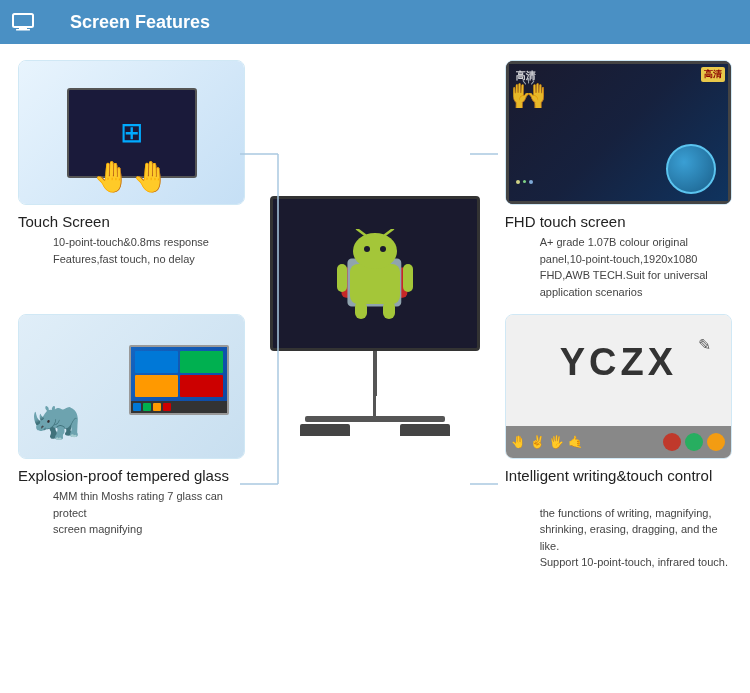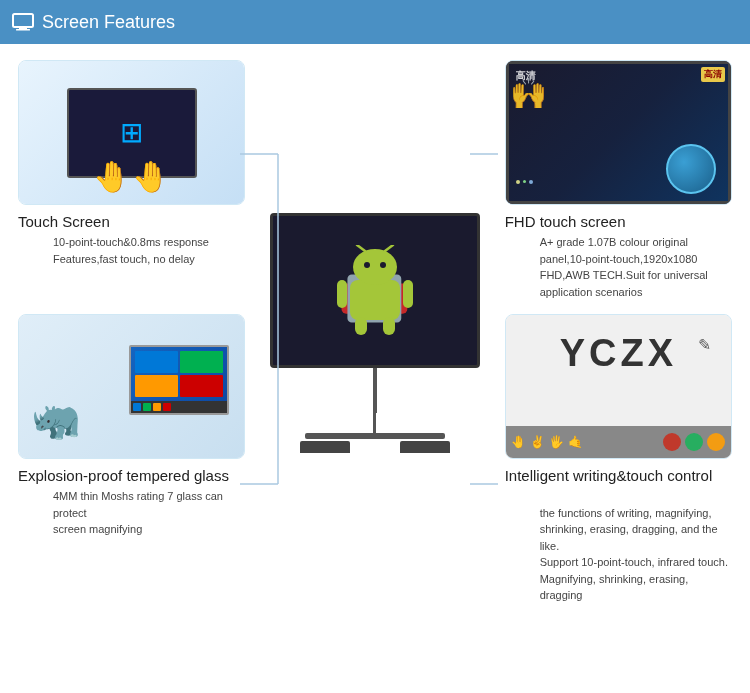--- a/index.html
+++ b/index.html
@@ -20,21 +20,22 @@
     }
     .header-icon {
       width: 22px;
       height: 18px;
       margin-right: 8px;
       flex-shrink: 0;
     }
     .header-title {
       color: #fff;
       font-size: 18px;
-      font-weight: normal;
+      font-weight: bold;
+      margin-left: 28px;
     }
 
     
     .content {
       padding: 10px 10px 6px 10px;
       background: #fff;
     }
 
     
     .grid {
@@ -233,21 +234,21 @@
       justify-content: flex-start;
       padding: 8px;
       position: relative;
     }
     .writing-text {
       font-size: 38px;
       font-weight: bold;
       font-family: 'Comic Sans MS', cursive, sans-serif;
       color: #333;
       letter-spacing: 4px;
-      margin-top: 9px;
+      margin-top: 18px;
     }
     .writing-pen {
       position: absolute;
       right: 20px;
       top: 20px;
       font-size: 16px;
       color: #555;
       transform: rotate(45deg);
     }
     .control-bar {
@@ -471,19 +472,18 @@
               <div class="ctrl-circle3"></div>
             </div>
           </div>
         </div>
         <div class="feature-title">Intelligent writing&amp;touch control</div>
         <div class="feature-desc">
           <br>
           <span>the functions of writing, magnifying,</span><br>
           <span>shrinking, erasing, dragging, and the like.</span><br>
           <span>Support 10-point-touch, infrared touch.</span><br>
-          <span>Magnifying, shrinking, erasing, dragging</span>
         </div>
       </div>
 
     </div>
   </div>
 </div>
 
 </body></html>

